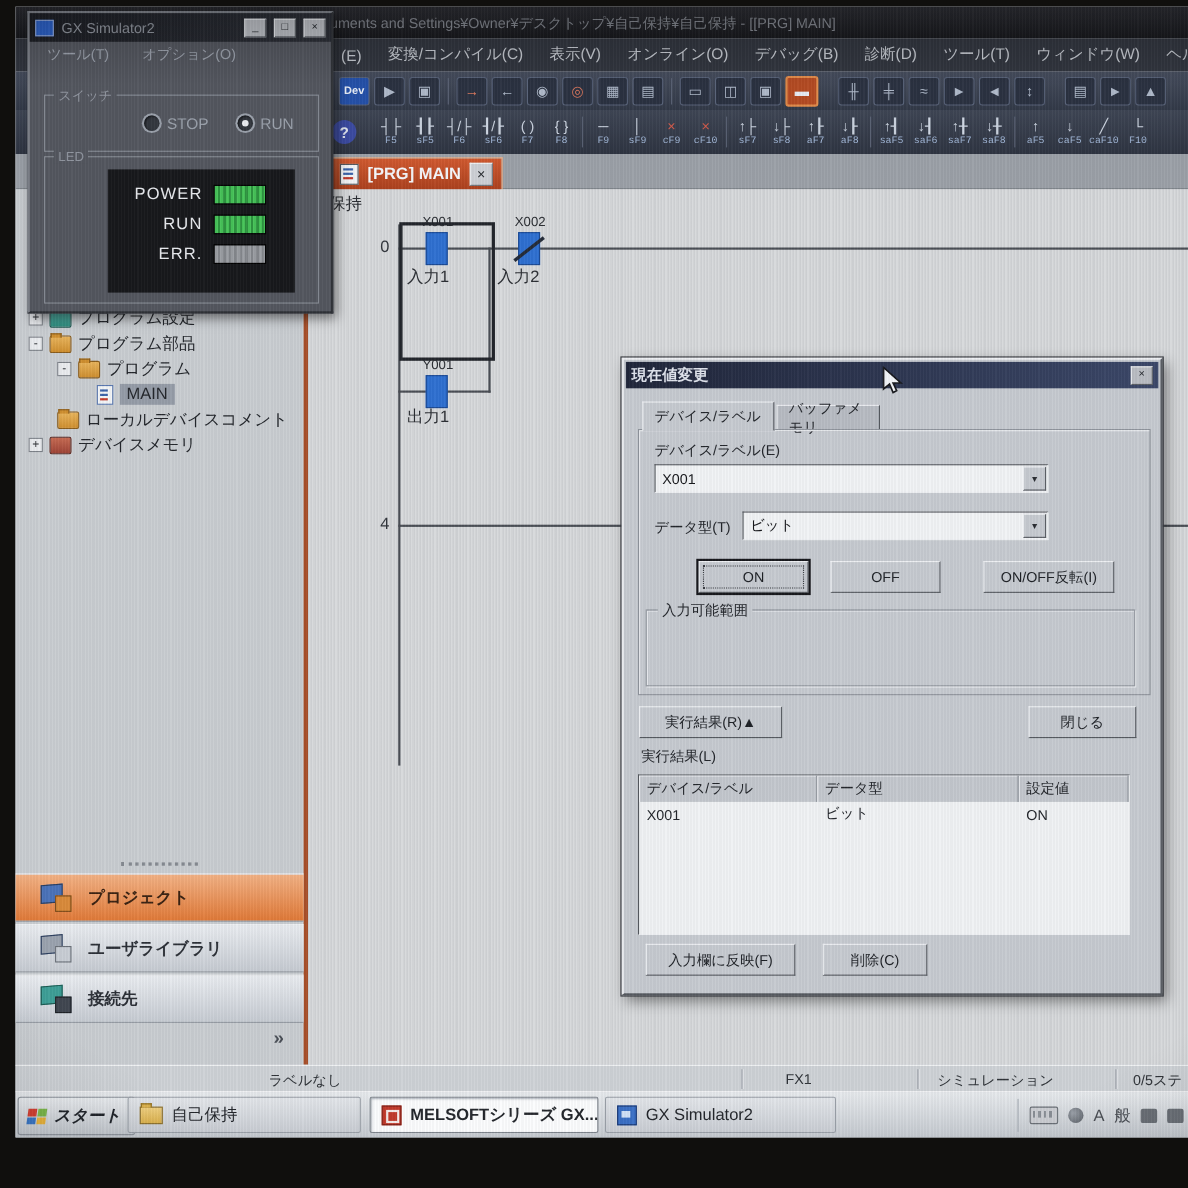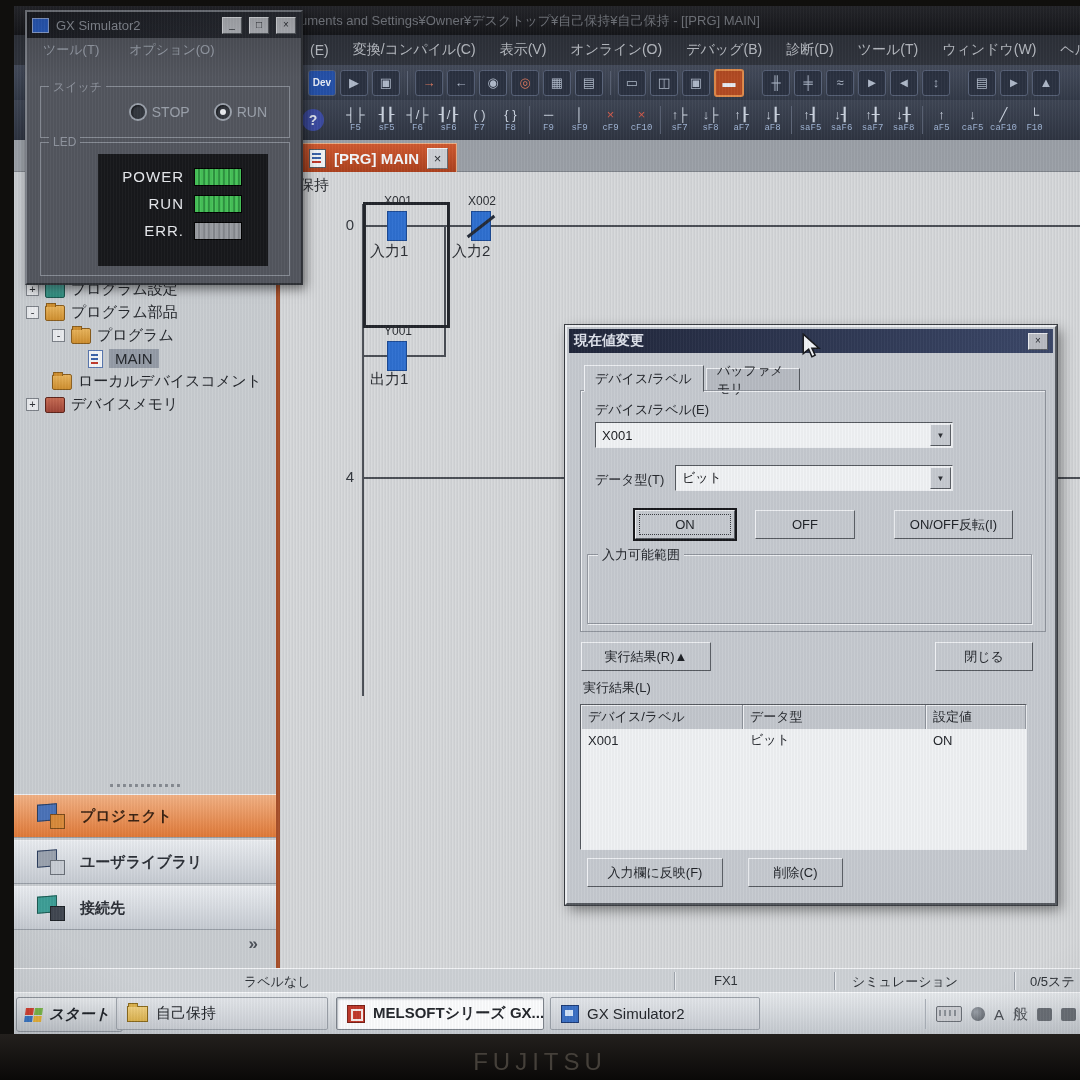--- a/index.html
+++ b/index.html
@@ -555,16 +555,13 @@
 
   <div class="cursor">
     <svg width="26" height="26" viewBox="0 0 24 24">
       <path d="M3 1 L3 19 L8 15 L11 22 L14 20.5 L11 14 L17.5 14 Z" fill="#f2f4f7" stroke="#17181c" stroke-width="1.4"></path>
     </svg>
   </div>
 
   <div class="vignette"></div>
  </div>
 
- <div class="bezel-bottom">
-   <span class="brand">FUJITSU</span>
- </div>
 </div>
 
 </body></html>

